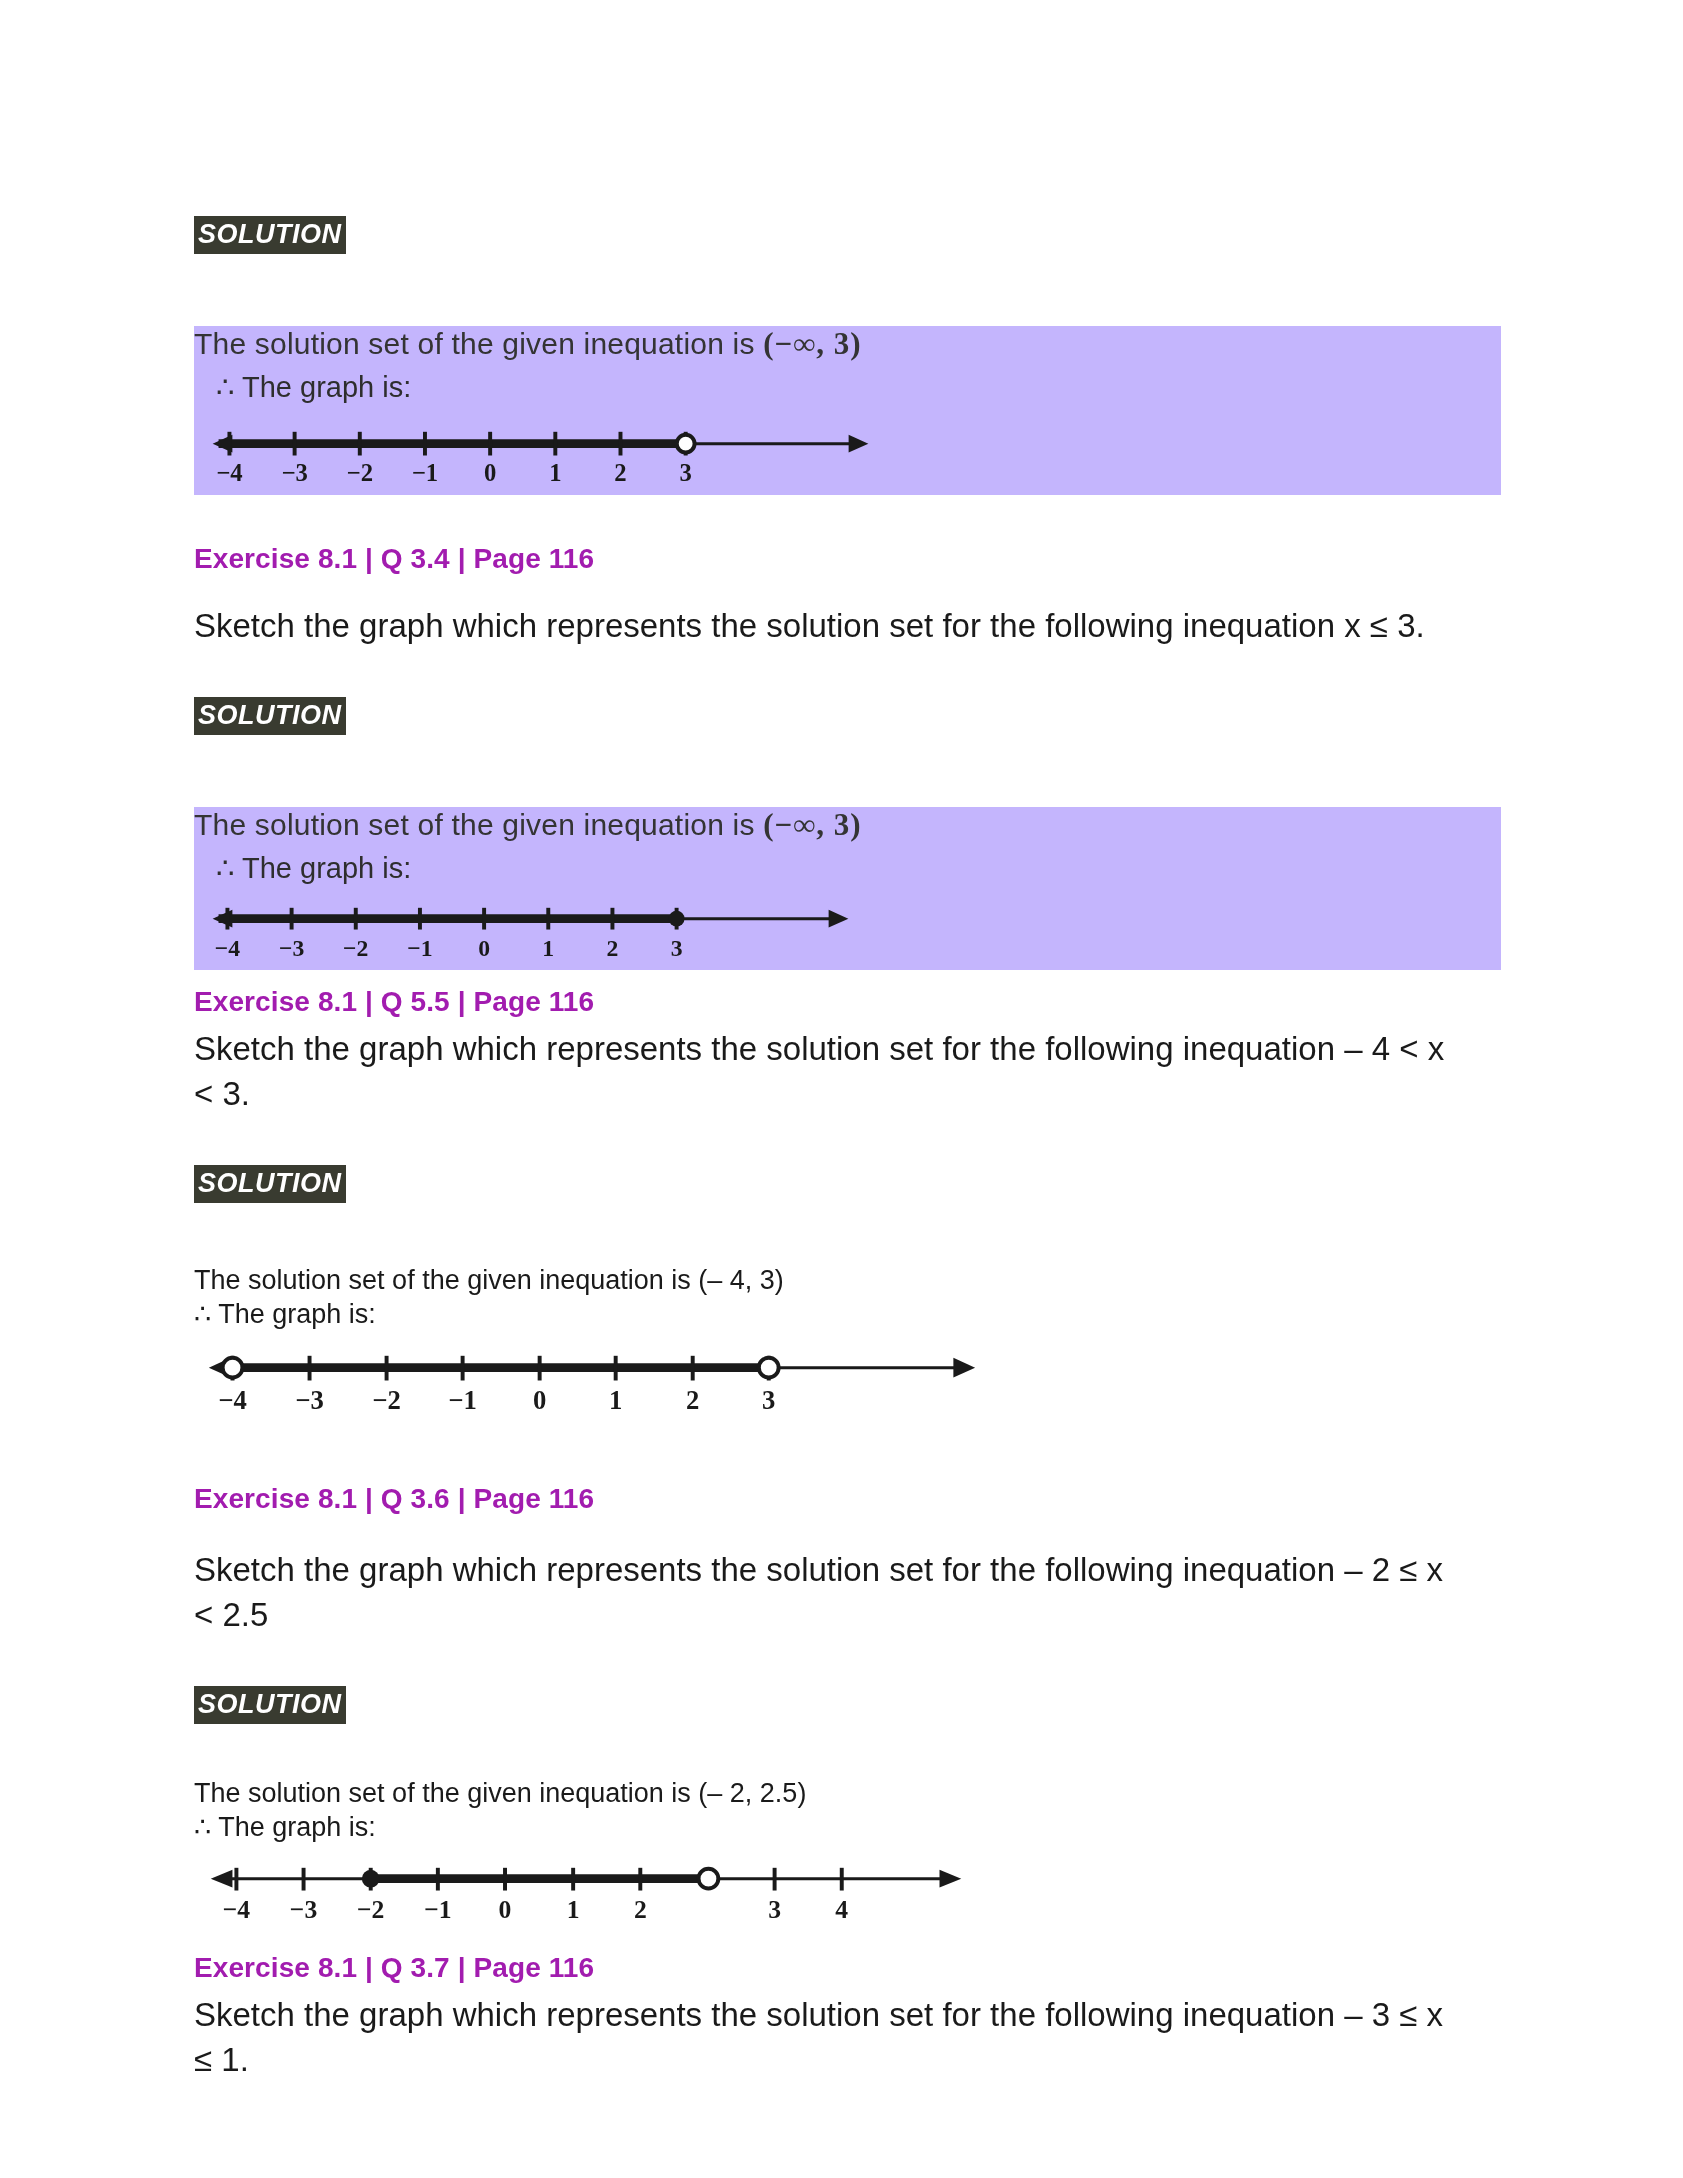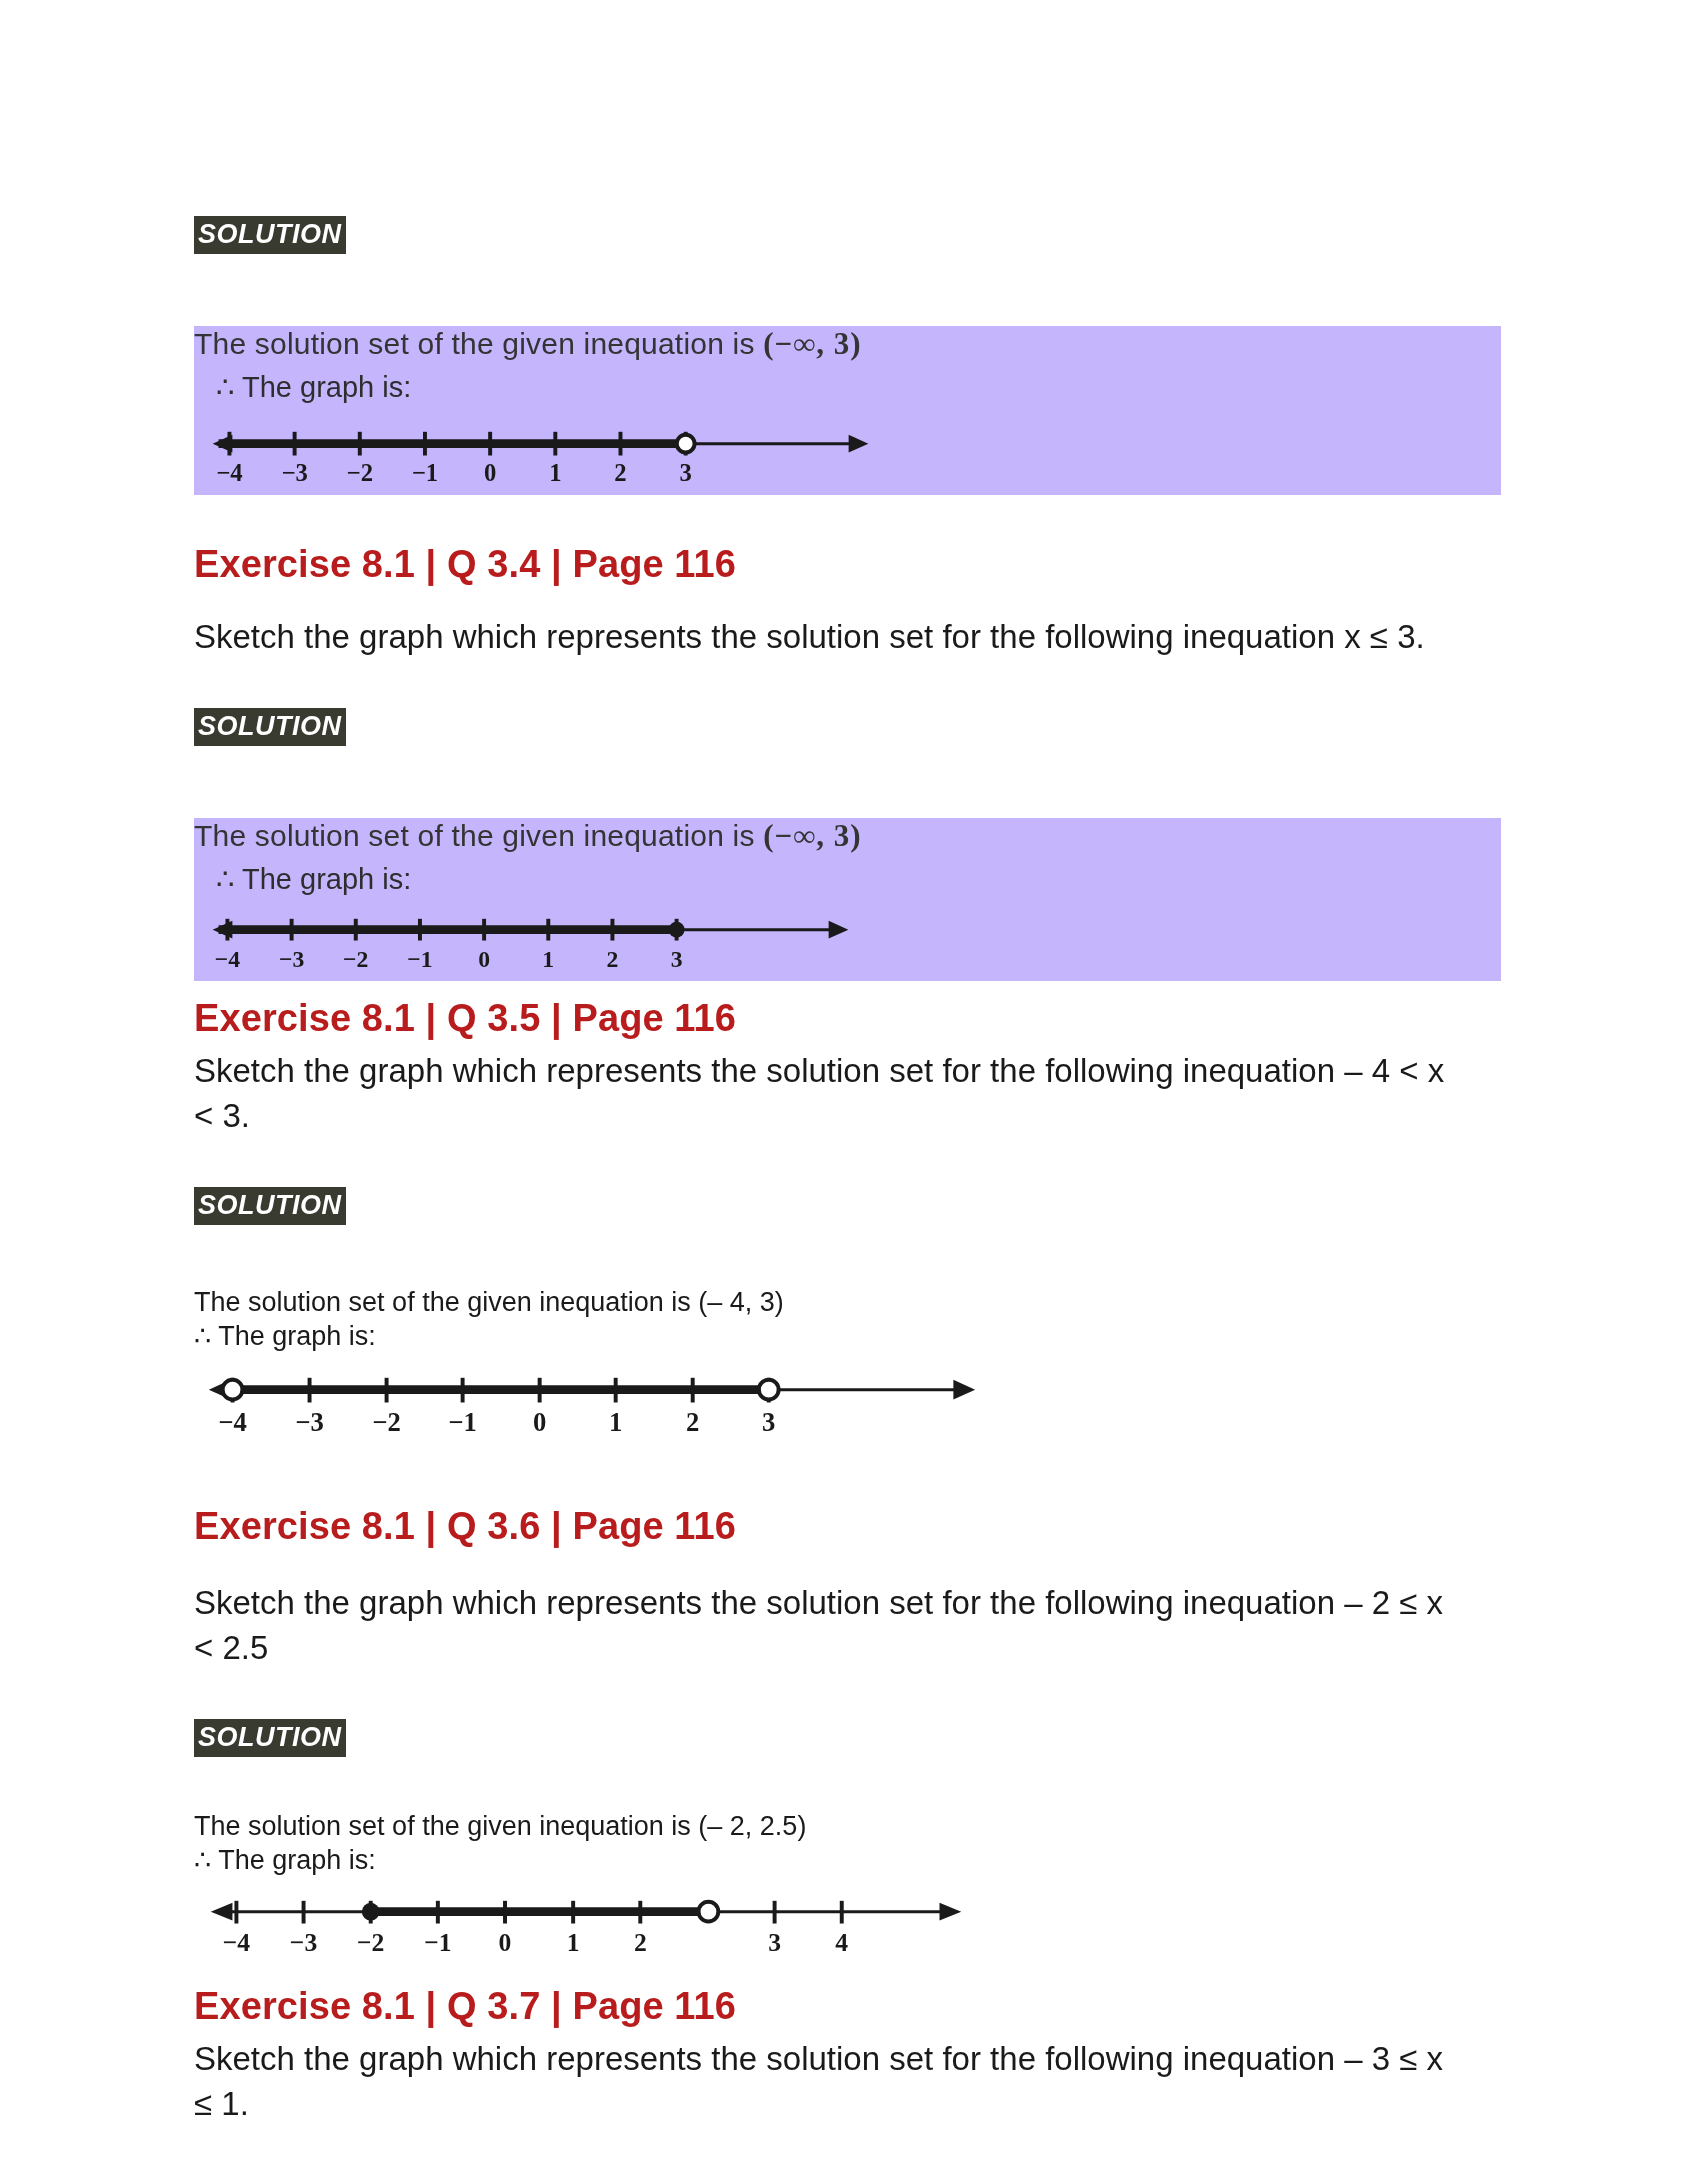--- a/index.html
+++ b/index.html
@@ -82,22 +82,22 @@
     line-height: 1.28;
   }
   .plain-line.indent {
     padding-left: 0px;
   }
 
   
   .ex-heading {
     font-family: "Liberation Sans", sans-serif;
     font-weight: bold;
-    font-size: 38px;
-    color: #b91c1c;
+    font-size: 28px;
+    color: #a21caf;
     letter-spacing: 0.1px;
     white-space: nowrap;
   }
 
   
   .question {
     font-family: "Liberation Sans", sans-serif;
     font-size: 33px;
     color: #1a1a1a;
     line-height: 1.38;
@@ -233,21 +233,21 @@
             <text x="423" y="64" font-size="24" text-anchor="middle">2</text>
             <text x="488" y="64" font-size="24" text-anchor="middle">3</text>
           </svg>
         </div>
       </div>
     </div>
 
     <div class="sp-16"></div>
 
     <div>
-      <div class="ex-heading">Exercise 8.1 | Q 3.5 | Page 116</div>
+      <div class="ex-heading">Exercise 8.1 | Q 5.5 | Page 116</div>
       <div class="sp-8"></div>
       <div class="question">Sketch the graph which represents the solution set for the following inequation – 4 &lt; x &lt; 3.</div>
     </div>
 
     <div class="sp-48"></div>
 
     <div>
       <span class="solution-badge">SOLUTION</span>
 
       <div class="sp-48"></div>

